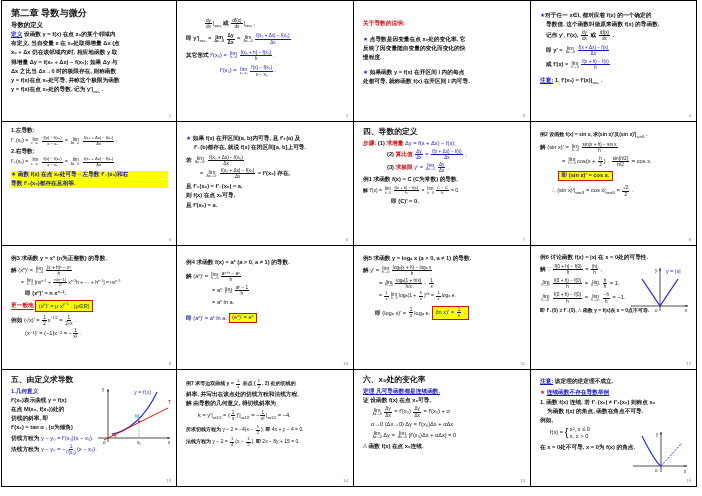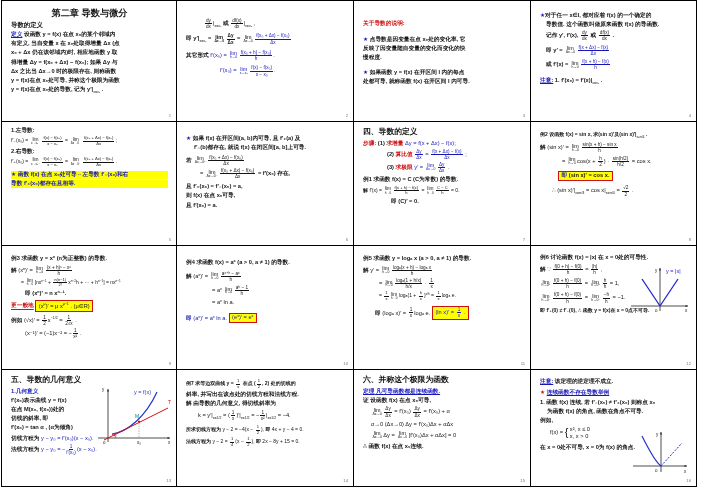--- a/index.html
+++ b/index.html
@@ -6,21 +6,21 @@
     font-family:"Liberation Sans","DejaVu Sans",sans-serif;}
   #grid{position:absolute;left:1px;top:0;width:696px;height:487px;background:#000;
     border:1px solid #000;display:grid;grid-template-columns:174px 176px 176px 1fr;
     grid-template-rows:120px 123px 123px 1fr;gap:1px;box-sizing:border-box;}
   .slide{position:relative;background:#fff;overflow:hidden;padding:5px 8px 2px 9px;color:#141414;}
   .line{font-size:5.7px;line-height:1.32;white-space:nowrap;margin:0 0 1.6px;}
   .t1{font-size:9.2px;margin:1px 0 2px;}
   .t2{font-size:7.8px;margin:0 0 2.5px;}
   .h{font-size:6.4px;}
   .sm{font-size:5px;}
-  .ac{text-align:center;}
+  .ac{text-align:left;}
   .bold{font-weight:bold;}
   .u{text-decoration:underline;}
   .yl{background:#ffff00;}
   .c-bl{color:#1616bb;}
   .c-rd{color:#cc1111;}
   .frac{display:inline-flex;flex-direction:column;align-items:center;vertical-align:middle;
     font-size:0.82em;line-height:1.12;margin:0 1px;text-align:center;}
   .frac .num{border-bottom:0.6px solid currentColor;padding:0 1px;}
   .lim{display:inline-flex;flex-direction:column;align-items:center;vertical-align:middle;
     line-height:1;margin:0 1.5px;}
@@ -374,21 +374,21 @@
         <path d="M31,42 L13,15" stroke="#2222cc" stroke-width="1.3" fill="none"></path>
         <path d="M31,42 L49,15" stroke="#2222cc" stroke-width="1.3" fill="none"></path>
         <text x="37" y="9" font-size="5.5" fill="#2222cc">y = |x|</text>
         <text x="26" y="8" font-size="4.5" fill="#222">y</text>
         <text x="56" y="48" font-size="4.5" fill="#222">x</text>
         <text x="26" y="48" font-size="4.5" fill="#222">o</text>
       </svg>
       <span class="pn">12</span>
     </div>
     <div class="slide">
-      <div class="line t2"><span class="bold">五、导数的几何意义</span></div>
+      <div class="line t2"><span class="bold">五、由定义求导数</span></div>
       <div class="line"><span class="c-bl bold">1.几何意义</span></div>
       <div class="line"><span class="bold">f′(x₀)表示曲线 y = f(x)</span></div>
       <div class="line"><span class="bold">在点 M(x₀, f(x₀))处的</span></div>
       <div class="line"><span class="bold">切线的斜率, 即</span></div>
       <div class="line"><span class="bold">f′(x₀) = tan α ,  (α为倾角)</span></div>
       <div class="line" style="margin-top: 3px;"><span class="bold">切线方程为</span><span class="c-bl"> y − y₀ = f′(x₀)(x − x₀).</span></div>
       <div class="line" style="margin-top: 2px;"><span class="bold">法线方程为</span><span class="c-bl"> y − y₀ = −</span><span class="frac c-bl">
           <span class="num">1</span>
           <span class="den">f′(x₀)</span>
         </span><span class="c-bl">(x − x₀).</span></div>
@@ -437,21 +437,21 @@
       <div class="line sm" style="margin-top: 2px;"><span class="bold">法线方程为 </span><span>y − 2 = </span><span class="frac">
           <span class="num">1</span>
           <span class="den">4</span>
         </span><span>(x − </span><span class="frac">
           <span class="num">1</span>
           <span class="den">2</span>
         </span><span>), </span><span class="bold">即</span><span> 2x − 8y + 15 = 0.</span></div>
       <span class="pn">14</span>
     </div>
     <div class="slide">
-      <div class="line t2"><span class="bold">六、并称这个极限为函数</span></div>
+      <div class="line t2"><span class="bold">六、x₀处的变化率</span></div>
       <div class="line"><span class="c-bl bold u">定理</span><span class="c-bl bold u"> 凡可导函数都是连续函数.</span></div>
       <div class="line"><span class="bold">证</span><span class="bold"> 设函数 f(x) 在点 x₀可导,</span></div>
       <div class="line" style="padding-left: 8px; margin-top: 2px;"><span class="lim">
           <span class="l1">lim</span>
           <span class="l2">Δx→0</span>
         </span><span class="frac">
           <span class="num">Δy</span>
           <span class="den">Δx</span>
         </span><span> = f′(x₀)</span><span>        </span><span class="frac">
           <span class="num">Δy</span>

